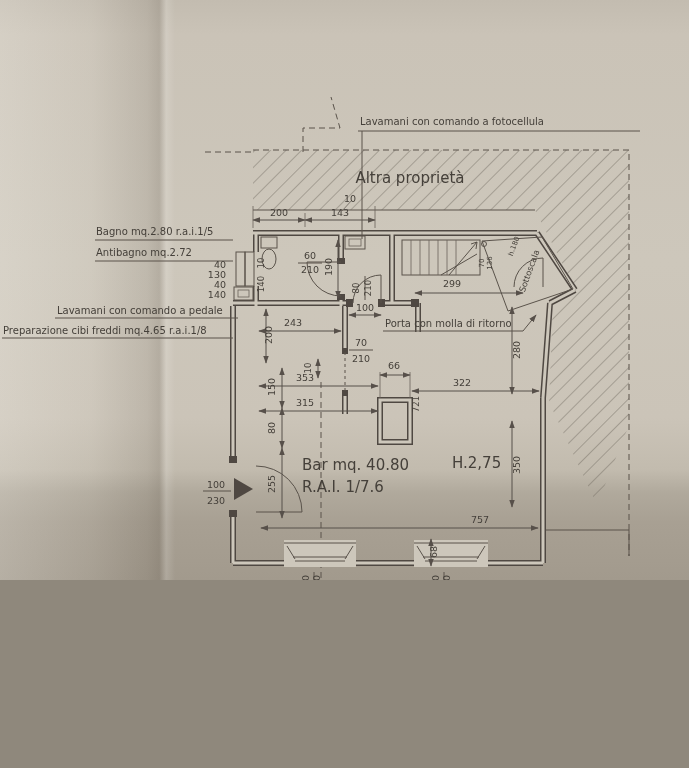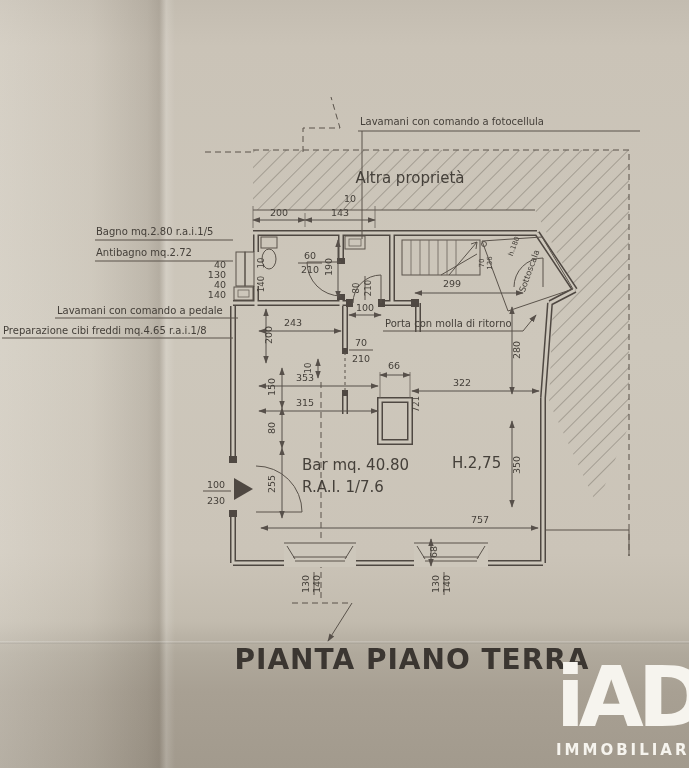--- a/index.html
+++ b/index.html
@@ -1,17 +1,17 @@
 <!DOCTYPE html>
 <html><head>
 <meta charset="utf-8">
 <style>
   html,body{margin:0;padding:0;background:#8f887c;}
   .photo{
-    position:relative;width:689px;height:768px;overflow:hidden;
+    position:relative;width:689px;height:580px;overflow:hidden;
     background:linear-gradient(180deg,#c3bcb0 0%,#cac3b7 6%,#cdc7bb 45%,#cbc4b8 72%,#c2bbae 81%,#b0a99c 85%,#a8a093 90%,#a29a8d 100%);
     font-family:"DejaVu Sans",sans-serif;
   }
   .fold-v{position:absolute;left:0;top:0;width:175px;height:100%;pointer-events:none;
     background:linear-gradient(90deg,rgba(252,250,244,.22) 0%,rgba(252,250,244,.06) 52%,rgba(70,60,48,.10) 84%,rgba(70,60,48,.18) 91%,rgba(255,255,255,.14) 95%,rgba(0,0,0,0) 100%);}
   .crease-h{position:absolute;left:0;top:641px;width:100%;height:3px;pointer-events:none;
     background:linear-gradient(180deg,rgba(255,255,255,.25),rgba(0,0,0,.08));}
   svg{position:absolute;left:0;top:0;}
   svg text{fill:#45403a;}
   .lbl{font-size:10px;}

